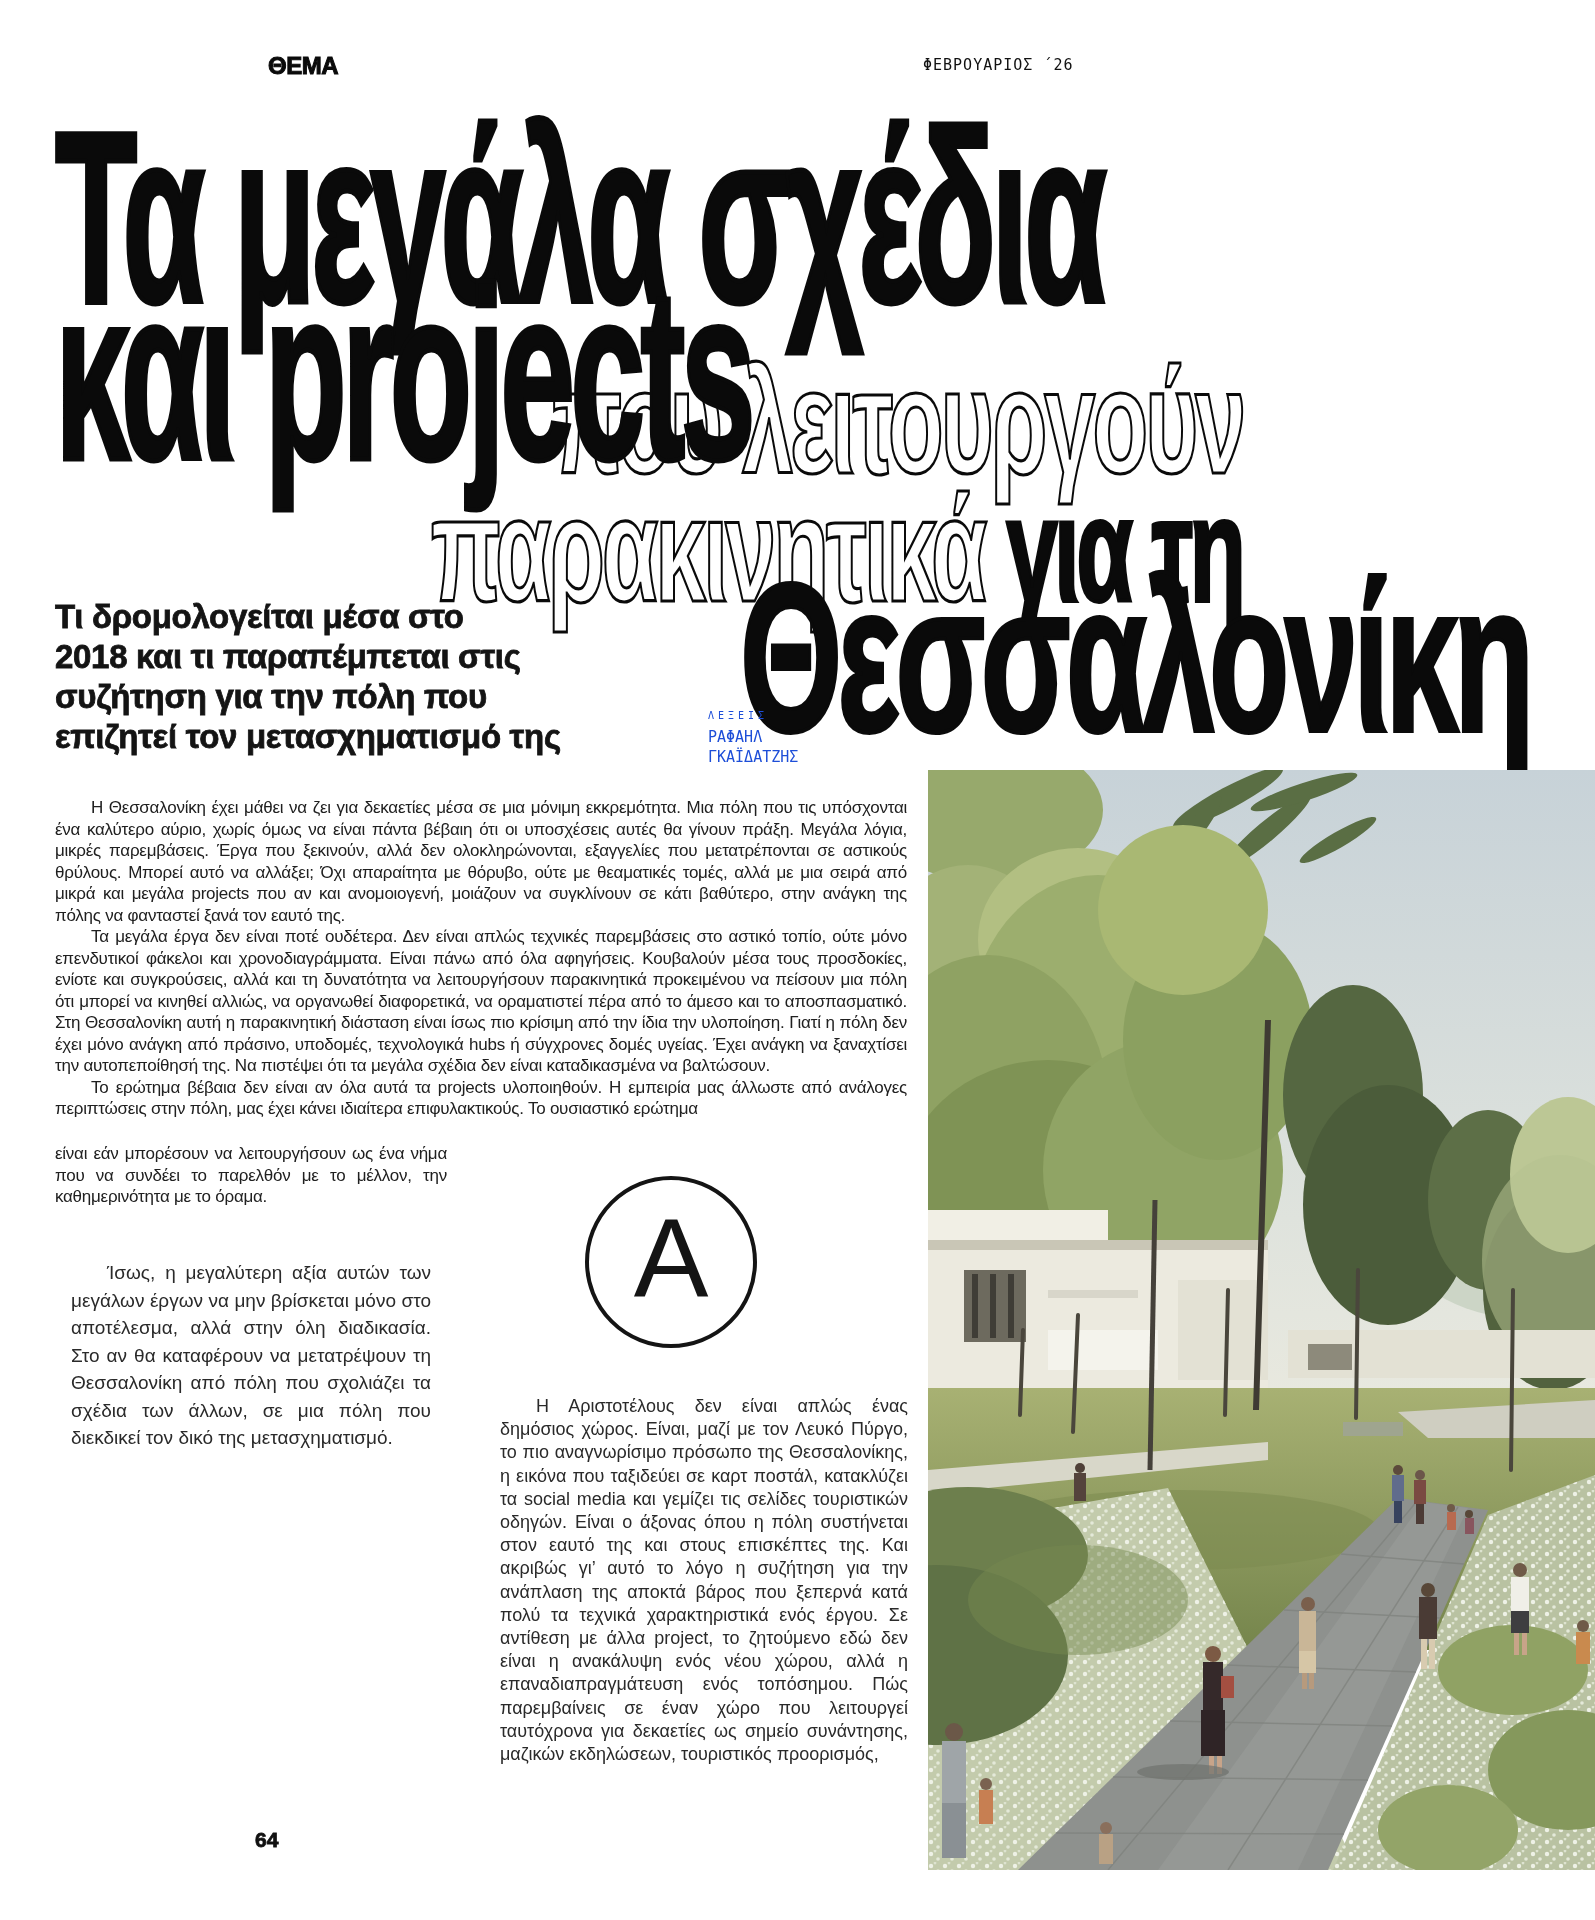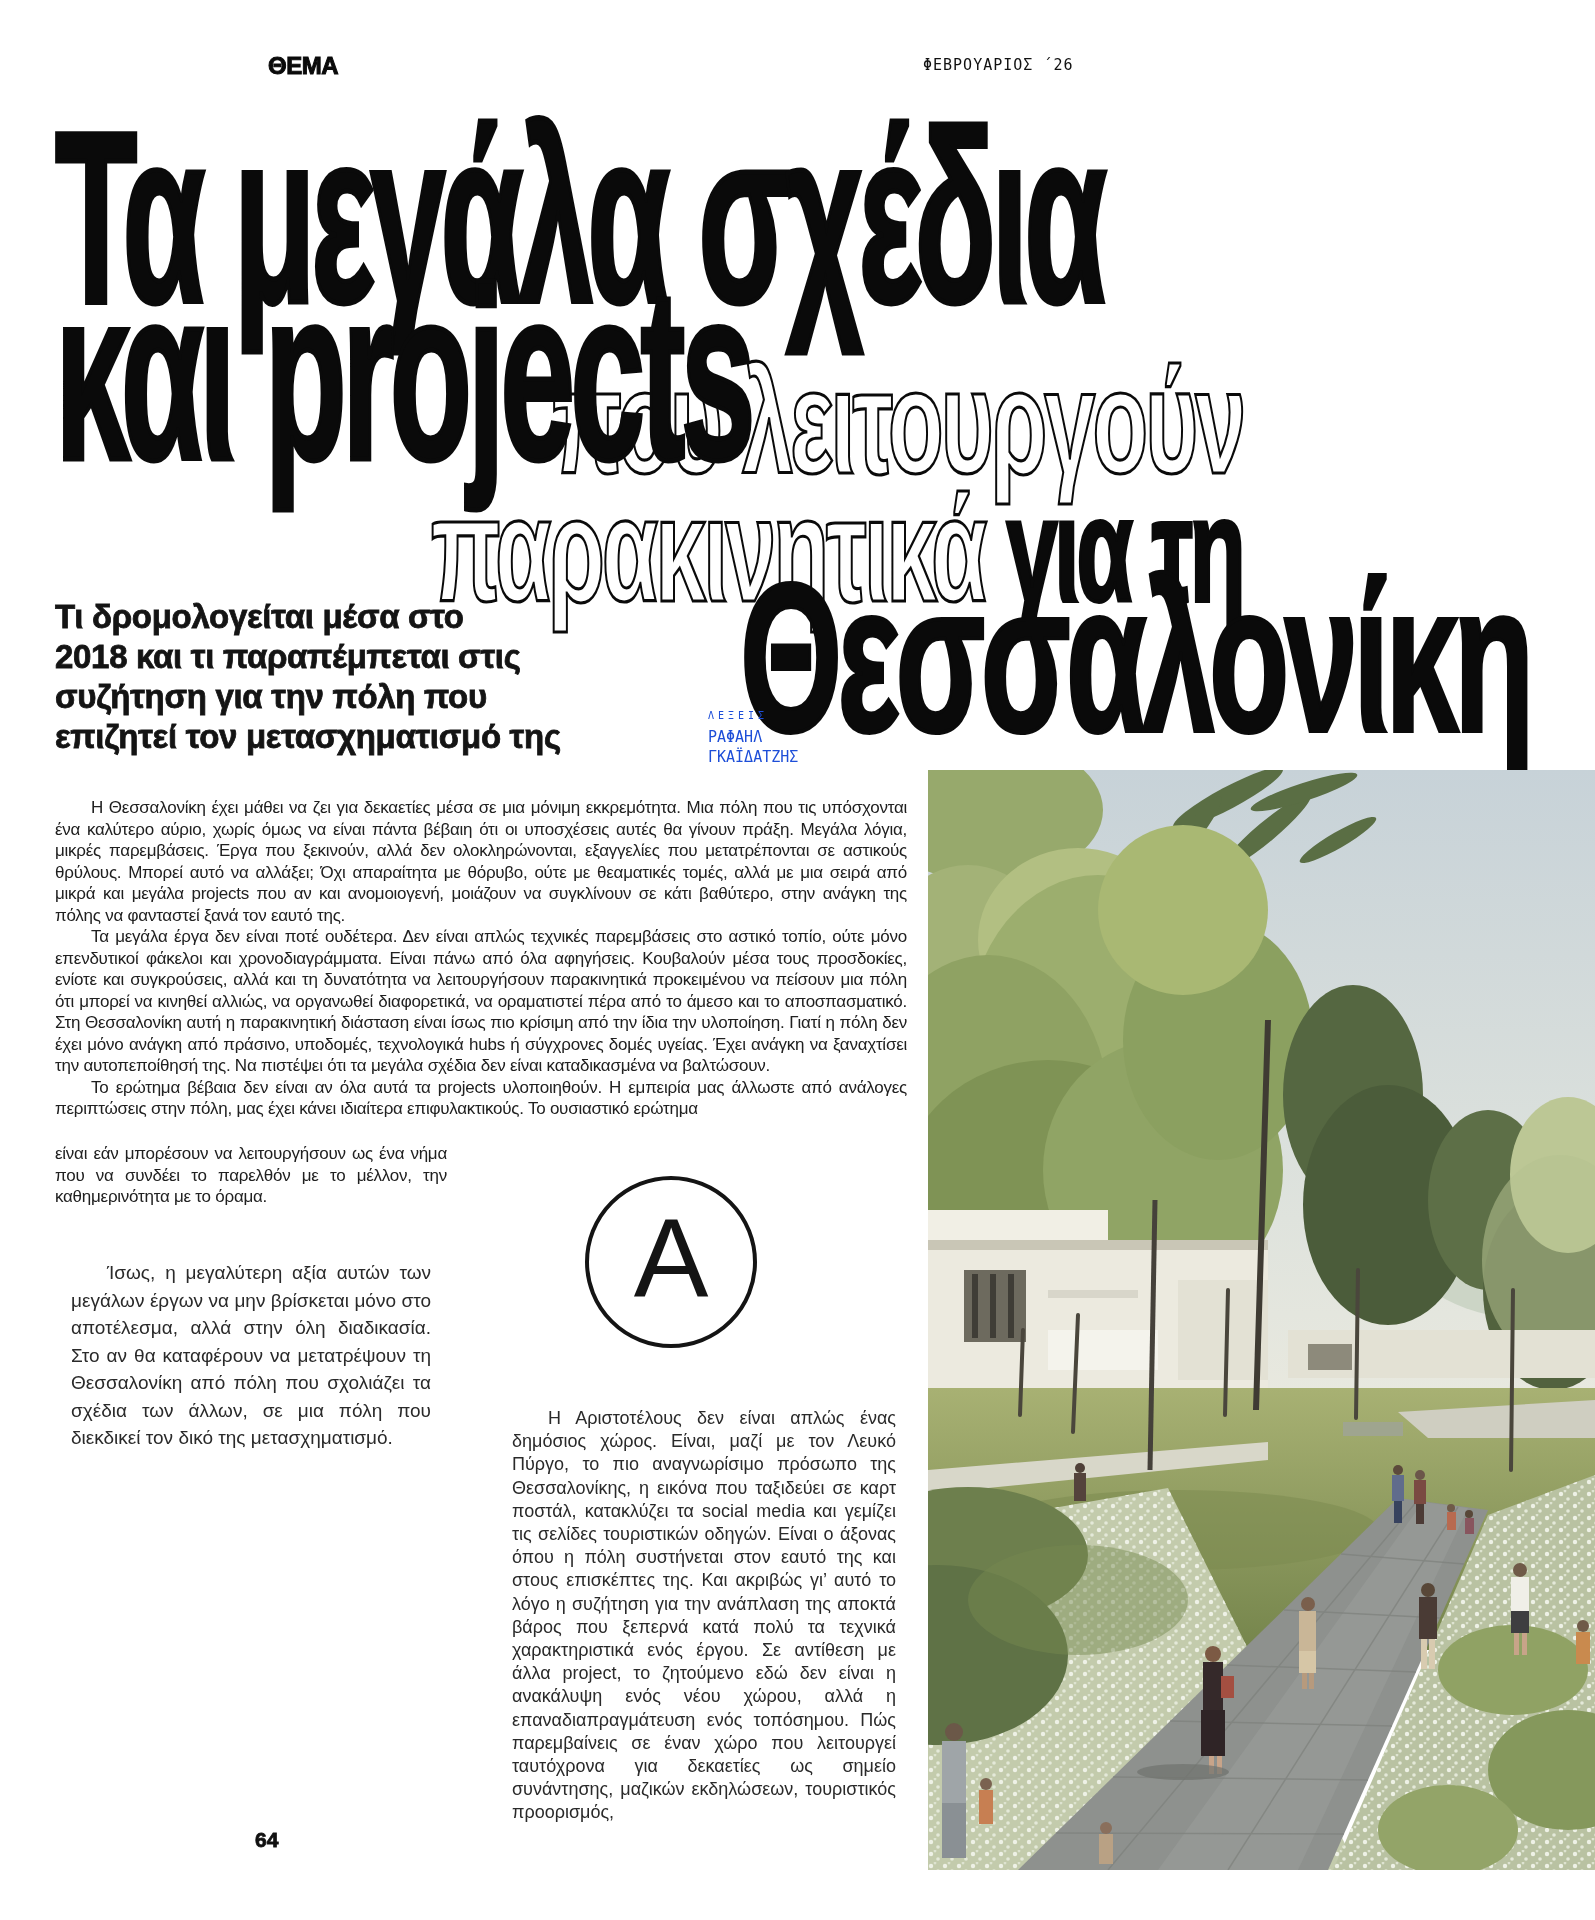--- a/index.html
+++ b/index.html
@@ -47,21 +47,21 @@
   .dropcap{position:absolute;left:585px;top:1176px;width:172px;height:172px;
     box-sizing:border-box;border:4px solid #141414;border-radius:50%;
     display:flex;align-items:center;justify-content:center;background:#fff;}
   .dropcap span{font-size:112px;font-weight:400;color:#141414;line-height:1;
     transform:translateY(-4px);}
   
   .col2{position:absolute;left:498px;top:1393px;width:412px;}
   .sec-head{font-size:19px;line-height:23.5px;font-weight:700;color:#111;
     text-align:justify;letter-spacing:0;-webkit-text-stroke:0.5px #111;margin:0 0 12px 0;}
   .col2 .txt{font-size:18px;line-height:23.2px;text-align:justify;color:#2a2a2a;}
-  .col2 .txt p{margin:14px;text-indent:36px;}
+  .col2 .txt p{margin:2px;text-indent:36px;}
   
   .pagenum{position:absolute;left:255px;top:1828px;font-size:21px;font-weight:700;
     -webkit-text-stroke:0.8px #111;color:#111;}
   
   .photo{position:absolute;left:928px;top:770px;width:667px;height:1100px;overflow:hidden;}
   .photo svg{display:block;}
 </style>
 </head>
 <body>
 

